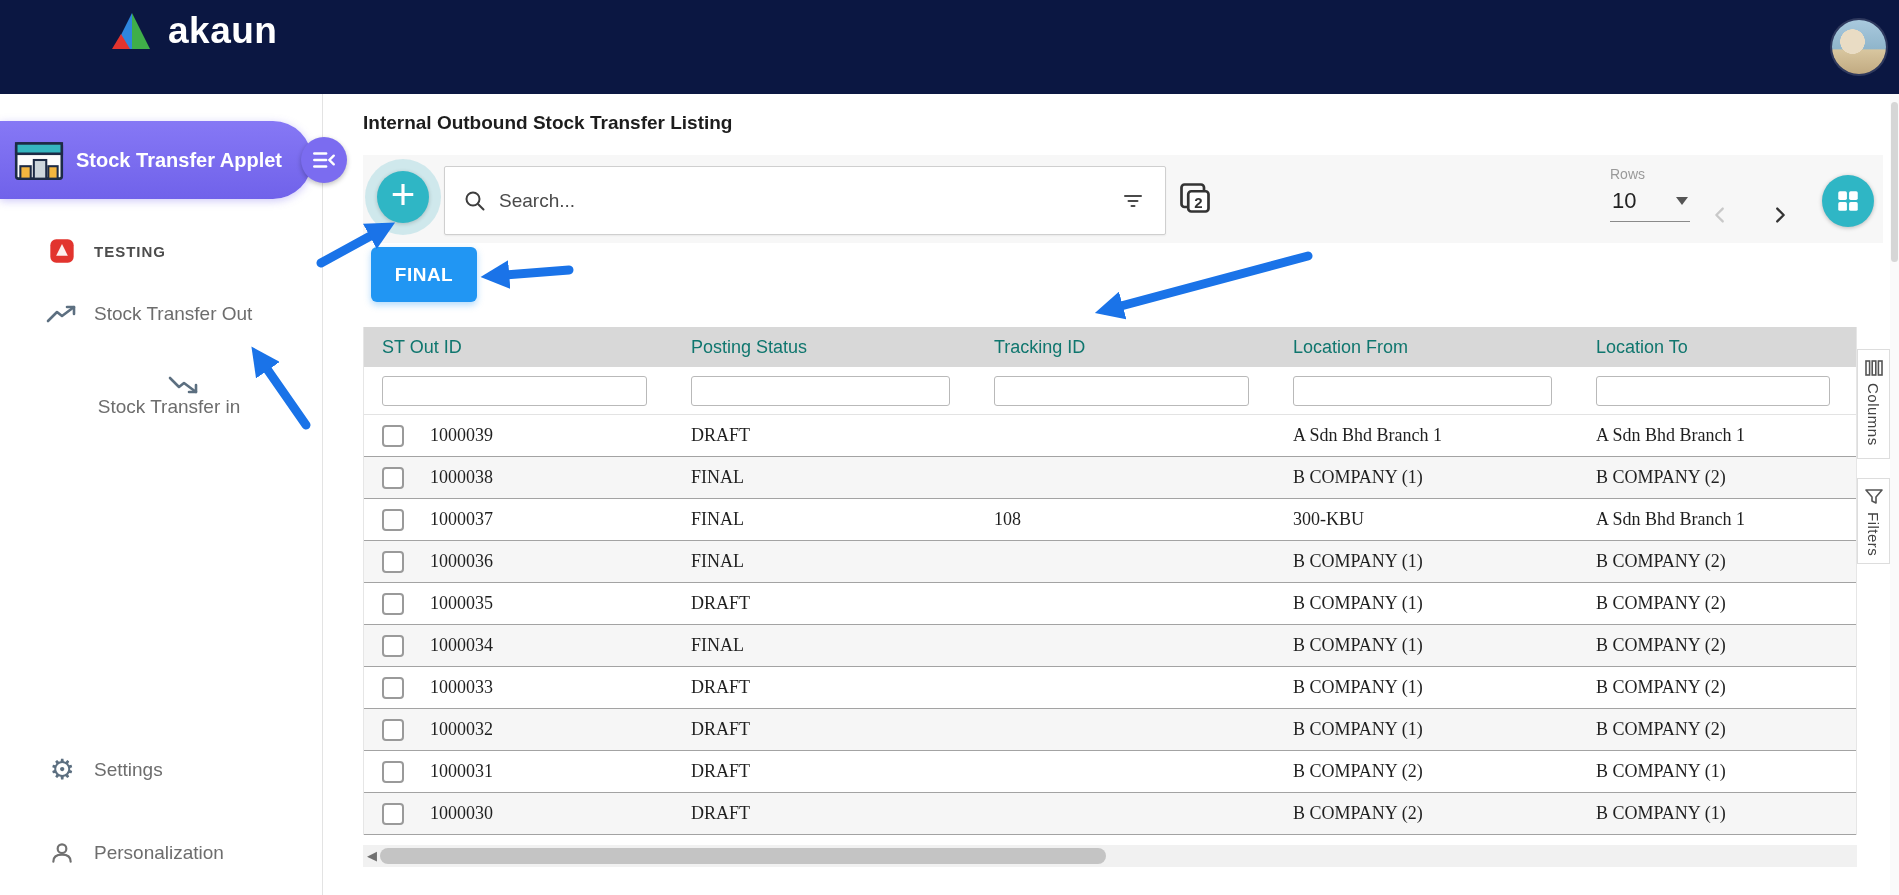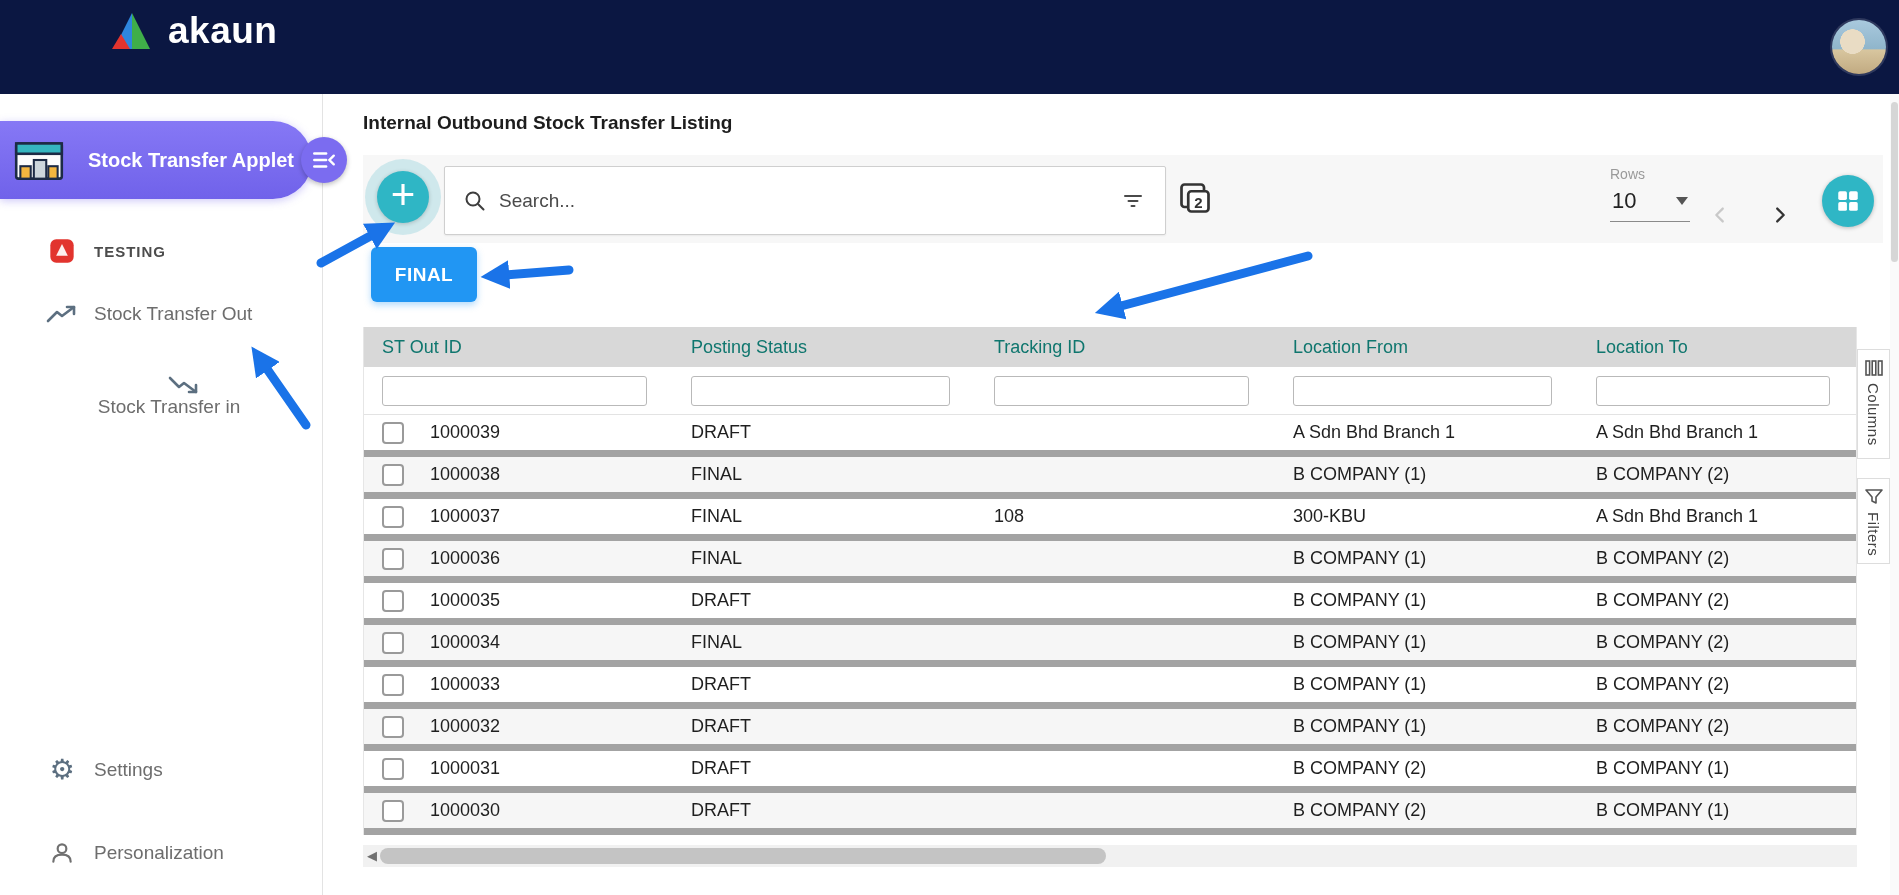--- a/index.html
+++ b/index.html
@@ -15,21 +15,21 @@
   .avatar-img{width:100%;height:100%;
     background:radial-gradient(circle at 38% 40%, #e9dcc4 0 26%, rgba(0,0,0,0) 27%),
                linear-gradient(180deg,#a9c9dd 0%,#8fb5cb 54%,#d8c69f 55%,#c1aa81 100%);}
 
   
   .sidebar{position:absolute;left:0;top:94px;width:323px;height:801px;background:#fff;border-right:1px solid #e3e3e3;z-index:5;}
   .applet-pill{position:absolute;left:0;top:27px;width:312px;height:78px;border-radius:0 39px 39px 0;
     background:linear-gradient(180deg,#8678f5,#7062ea);display:flex;align-items:center;cursor:pointer;
     box-shadow:0 2px 8px rgba(112,98,234,.35);}
   .applet-icon{width:58px;height:58px;margin-left:10px;flex:none;}
-  .applet-title{color:#fff;font-size:20px;font-weight:bold;line-height:1.15;margin-left:20px;}
+  .applet-title{color:#fff;font-size:20px;font-weight:bold;line-height:1.15;margin-left:8px;}
   .collapse-btn{position:absolute;left:301px;top:43px;width:46px;height:46px;border-radius:50%;background:#7b6cf0;
     border:none;display:flex;align-items:center;justify-content:center;cursor:pointer;z-index:8;
     box-shadow:0 2px 5px rgba(0,0,0,.25);}
   .nav-item{position:absolute;left:0;width:100%;height:44px;display:flex;align-items:center;cursor:pointer;}
   .nav-icon{width:32px;margin-left:46px;display:flex;justify-content:center;align-items:center;flex:none;}
   .nav-label{margin-left:16px;font-size:19px;color:#6d6d6d;white-space:nowrap;}
   .nav-label.caps{font-size:15px;font-weight:bold;color:#4c4c4c;letter-spacing:1px;}
   .gear-glyph{font-family:"DejaVu Sans",sans-serif;font-size:28px;color:#5c6f80;line-height:1;}
 
   
@@ -61,21 +61,21 @@
     font-family:"Liberation Sans",sans-serif;box-shadow:0 3px 7px rgba(33,150,243,.35);}
 
   
   .table-wrap{position:absolute;left:40px;top:233px;width:1494px;border-left:1px solid #e6e6e6;border-right:1px solid #e6e6e6;}
   .thead,.tfilters,.trow{display:grid;grid-template-columns:309px 303px 299px 303px 278px;}
   .thead{background:#d8d8d8;height:40px;align-items:center;}
   .th{padding-left:18px;font-size:18px;color:#0f766e;cursor:pointer;white-space:nowrap;}
   .tfilters{height:48px;align-items:center;background:#fff;border-bottom:1px solid #e3e3e3;}
   .tf input{width:calc(100% - 44px);margin-left:18px;height:30px;border:1px solid #b9b9b9;border-radius:3px;outline:none;
     font-size:16px;padding:0 8px;font-family:"Liberation Sans",sans-serif;}
-  .trow{height:42px;align-items:center;background:#fff;border-bottom:7px solid #a3a3a3;cursor:pointer;}
+  .trow{height:42px;align-items:center;background:#fff;border-bottom:1px solid #a3a3a3;cursor:pointer;font-family:Liberation Serif, serif;}
   .trow.alt{background:#f6f6f6;}
   .td{padding-left:18px;font-size:18px;color:#1f1f1f;white-space:nowrap;overflow:hidden;}
   .td.c0{display:flex;align-items:center;}
   .cb{width:22px;height:22px;border:2px solid #9a9a9a;border-radius:4px;background:#fff;margin-right:26px;flex:none;cursor:pointer;}
 
   .hscroll{position:absolute;left:40px;top:751px;width:1494px;height:22px;background:#f1f1f1;cursor:default;}
   .hscroll-arrow{position:absolute;left:4px;top:3px;font-size:13px;color:#707070;cursor:pointer;}
   .hscroll-thumb{position:absolute;left:17px;top:3px;width:726px;height:16px;background:#c4c4c4;border-radius:8px;cursor:grab;}
 
   

